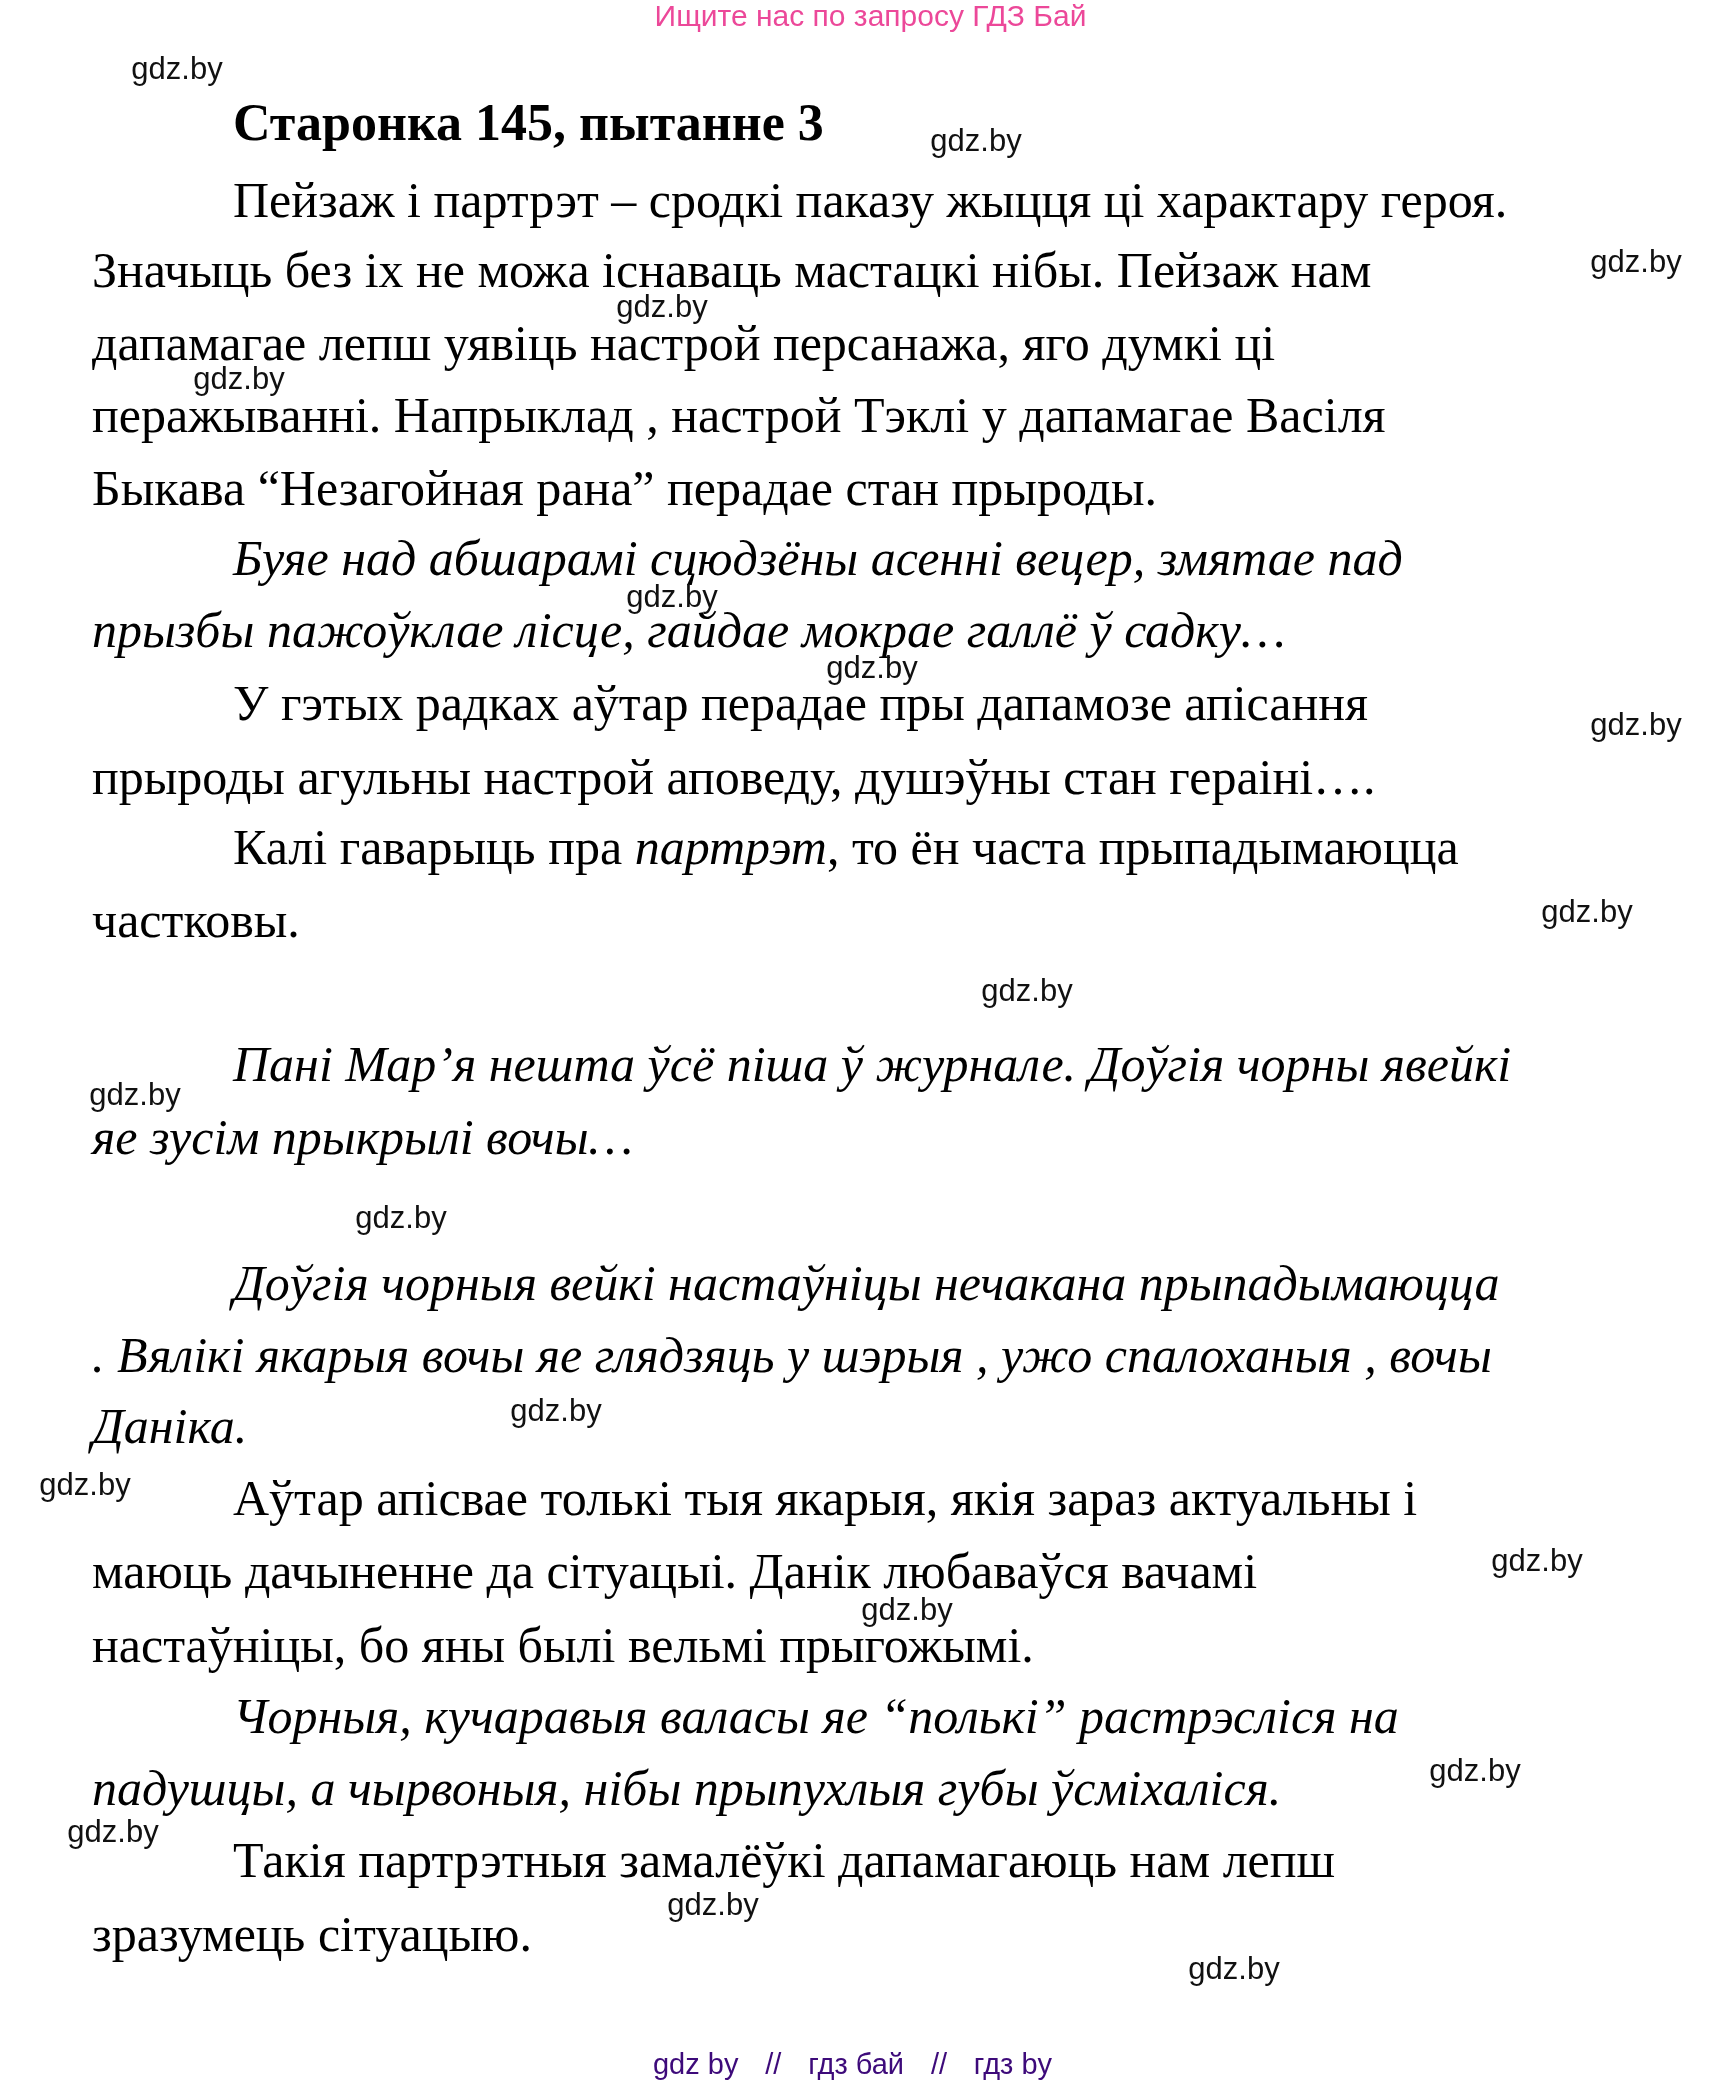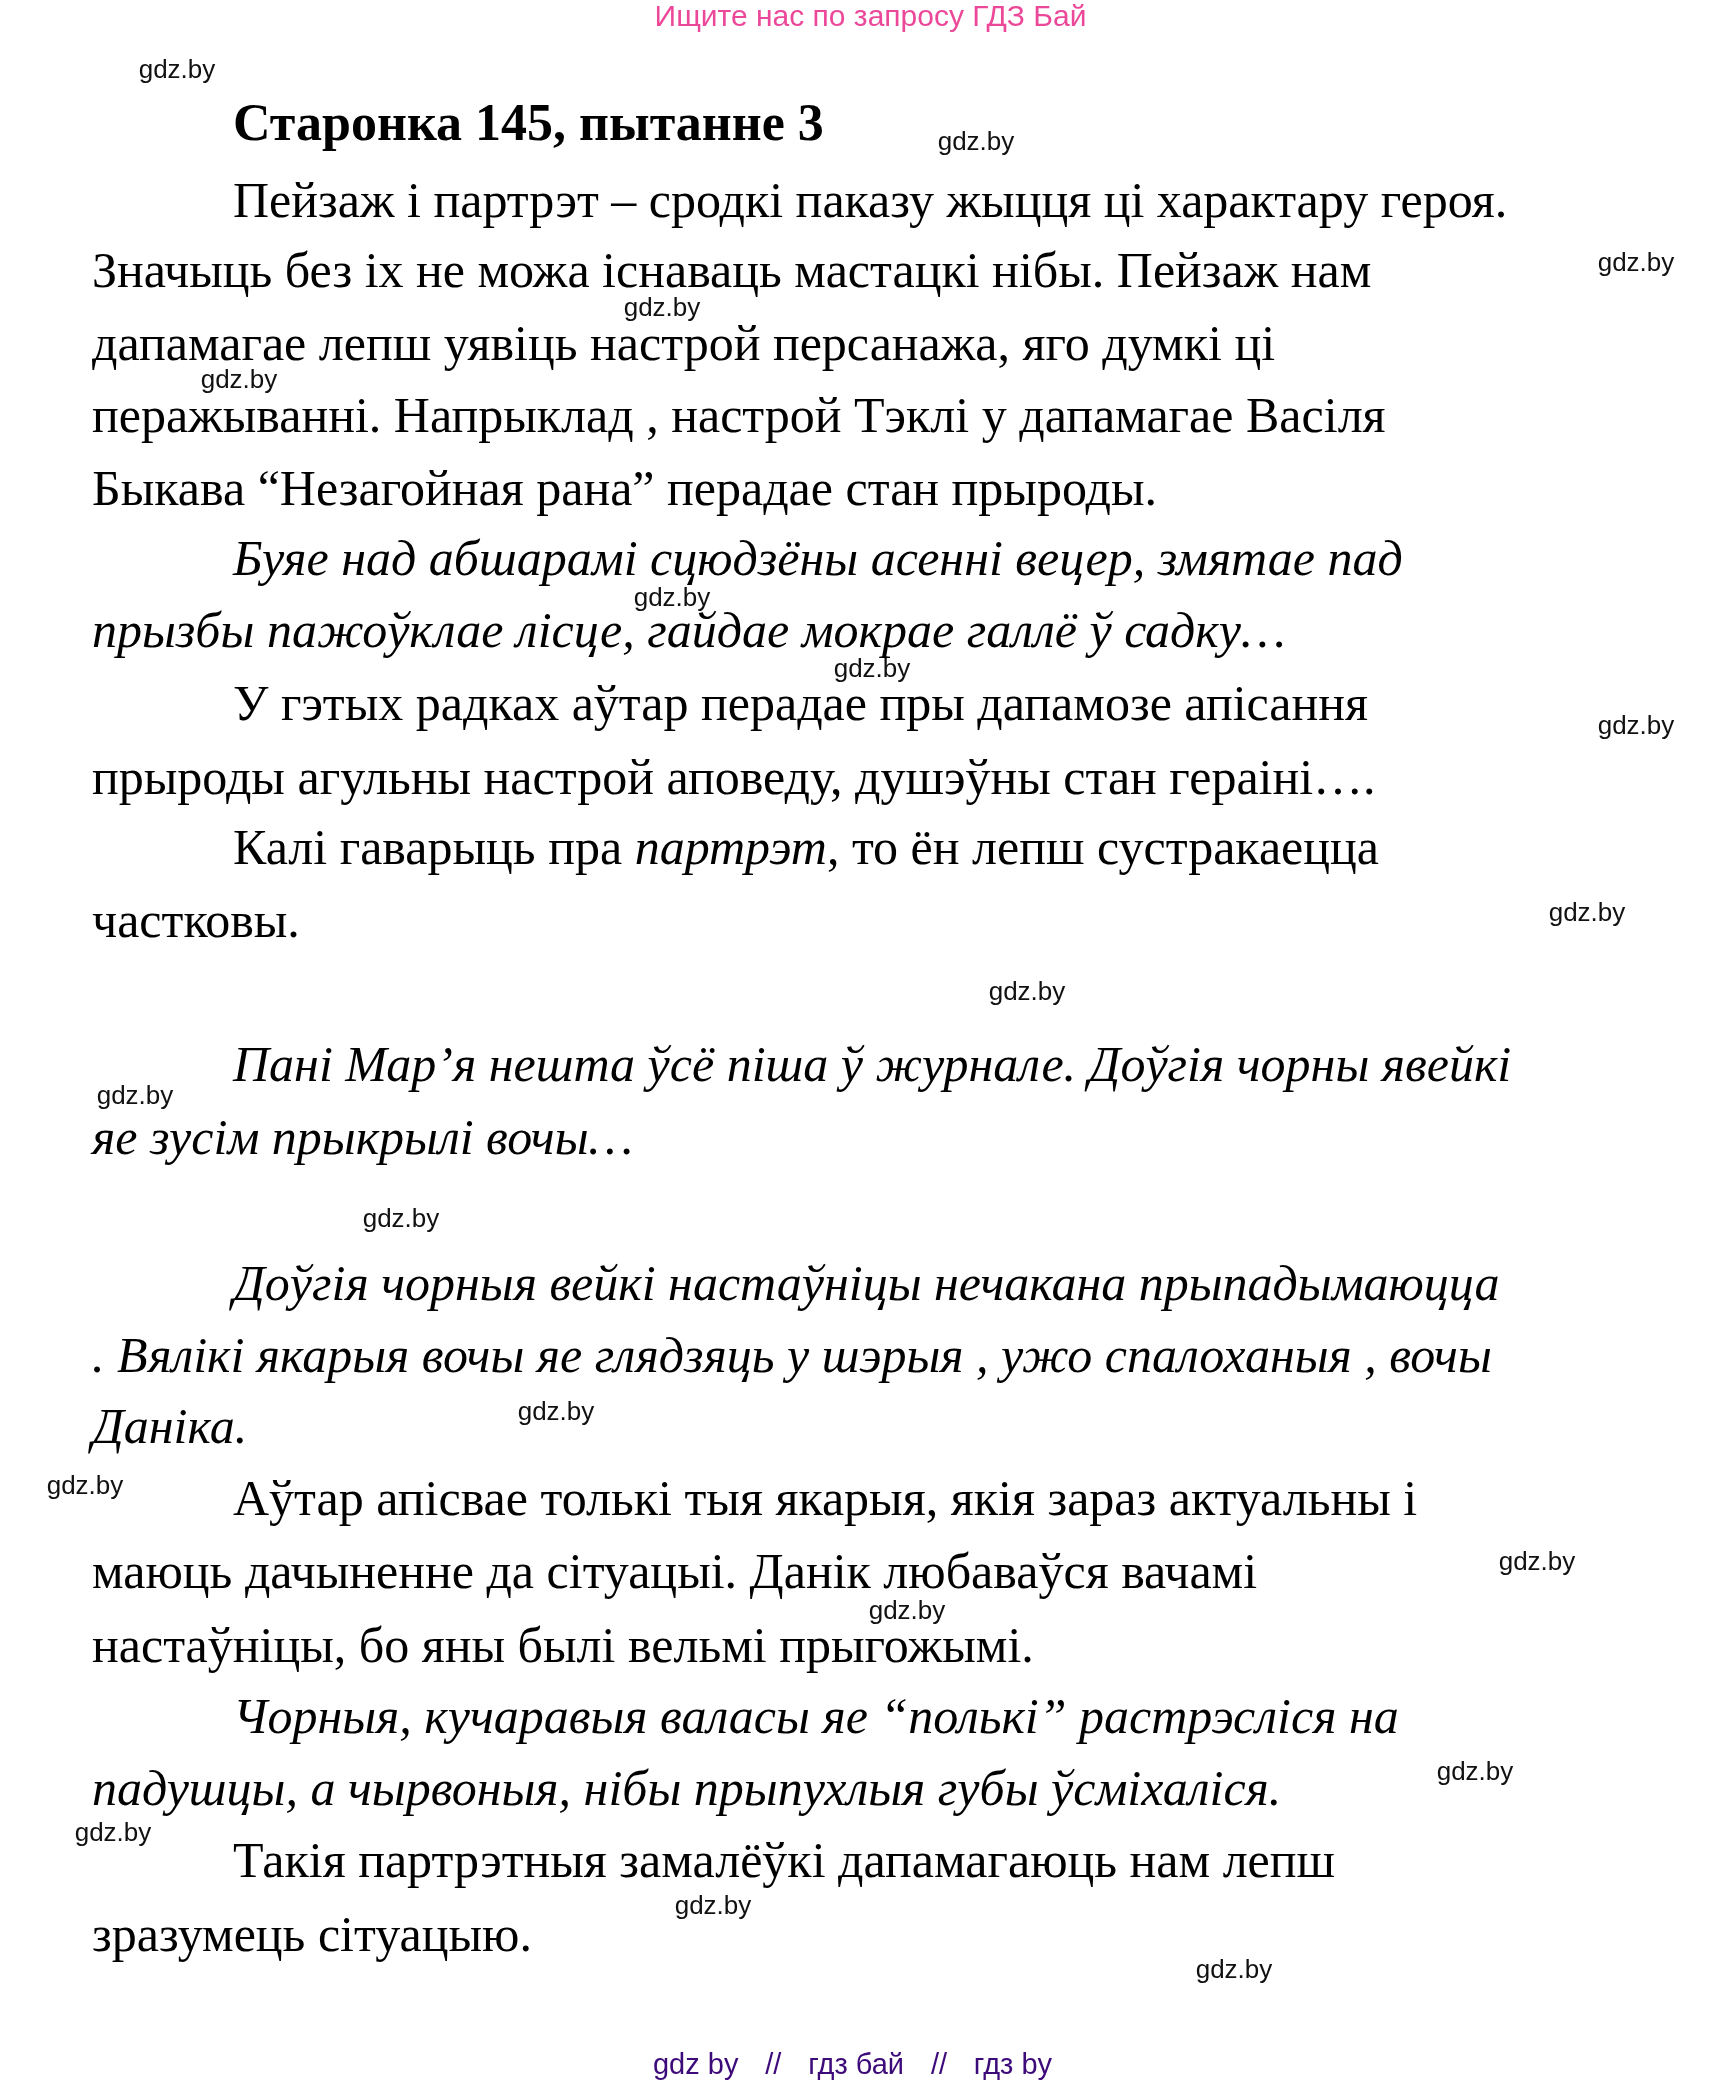--- a/index.html
+++ b/index.html
@@ -6,21 +6,21 @@
   body { width:1729px; height:2093px; position:relative; overflow:hidden; }
   .header { position:absolute; left:6px; width:1729px; top:0; height:34px; text-align:center;
     font-family:"Liberation Sans", sans-serif; font-size:30px; line-height:32px; color:#ec4899; }
   .title { position:absolute; left:233px; top:95px; font-family:"Liberation Serif", serif;
     font-weight:bold; font-size:52px; line-height:56px; color:#000; white-space:nowrap; }
   .line { position:absolute; font-family:"Liberation Serif", serif; font-size:50px; line-height:66px;
     color:#000; white-space:nowrap; }
   .it { font-style:italic; }
   .ind { left:233px; }
   .nl { left:92px; }
-  .wm { position:absolute; font-family:"Liberation Sans", sans-serif; font-size:26px; line-height:30px;
+  .wm { position:absolute; font-family:"Liberation Sans", sans-serif; font-size:31px; line-height:30px;
     color:#111; white-space:nowrap; transform:translate(-50%,-50%); }
   .footer { position:absolute; left:0; width:1705px; top:2047px; text-align:center;
     font-family:"Liberation Sans", sans-serif; font-size:29px; line-height:34px; color:#3d0a7a; }
   .footer span { margin:0 9.4px; }
 </style>
 </head>
 <body>
 
 <div class="header">Ищите нас по запросу ГДЗ Бай</div>
 
@@ -28,21 +28,21 @@
 
 <div class="line ind" style="top:167px">Пейзаж і партрэт – сродкі паказу жыцця ці характару героя.</div>
 <div class="line nl" style="top:237px">Значыць без іх не можа існаваць мастацкі нібы. Пейзаж нам</div>
 <div class="line nl" style="top:310px">дапамагае лепш уявіць настрой персанажа, яго думкі ці</div>
 <div class="line nl" style="top:382px">перажыванні. Напрыклад , настрой Тэклі у дапамагае Васіля</div>
 <div class="line nl" style="top:455px">Быкава “Незагойная рана” перадае стан прыроды.</div>
 <div class="line ind it" style="top:525px">Буяе над абшарамі сцюдзёны асенні вецер, змятае пад</div>
 <div class="line nl it" style="top:597px">прызбы пажоўклае лісце, гайдае мокрае галлё ў садку…</div>
 <div class="line ind" style="top:670px">У гэтых радках аўтар перадае пры дапамозе апісання</div>
 <div class="line nl" style="top:744px">прыроды агульны  настрой аповеду, душэўны стан гераіні….</div>
-<div class="line ind" style="top:814px"><span>Калі гаварыць пра </span><span class="it">партрэт</span><span>, то ён лепш сустракаецца</span></div>
+<div class="line ind" style="top:814px"><span>Калі гаварыць пра </span><span class="it">партрэт</span><span>, то ён часта прыпадымаюцца</span></div>
 <div class="line nl" style="top:887px">частковы.</div>
 <div class="line ind it" style="top:1031px">Пані Мар’я нешта ўсё піша ў журнале. Доўгія чорны явейкі</div>
 <div class="line nl it" style="top:1104px">яе зусім прыкрылі вочы…</div>
 <div class="line ind it" style="top:1250px">Доўгія чорныя вейкі настаўніцы нечакана прыпадымаюцца</div>
 <div class="line nl it" style="top:1322px">. Вялікі якарыя вочы яе глядзяць у шэрыя , ужо спалоханыя , вочы</div>
 <div class="line nl it" style="top:1393px">Даніка.</div>
 <div class="line ind" style="top:1465px">Аўтар апісвае толькі тыя якарыя, якія зараз актуальны і</div>
 <div class="line nl" style="top:1538px">маюць дачыненне да сітуацыі. Данік любаваўся вачамі</div>
 <div class="line nl" style="top:1612px">настаўніцы, бо яны  былі вельмі прыгожымі.</div>
 <div class="line ind it" style="top:1683px">Чорныя, кучаравыя валасы яе “полькі” растрэсліся на</div>

